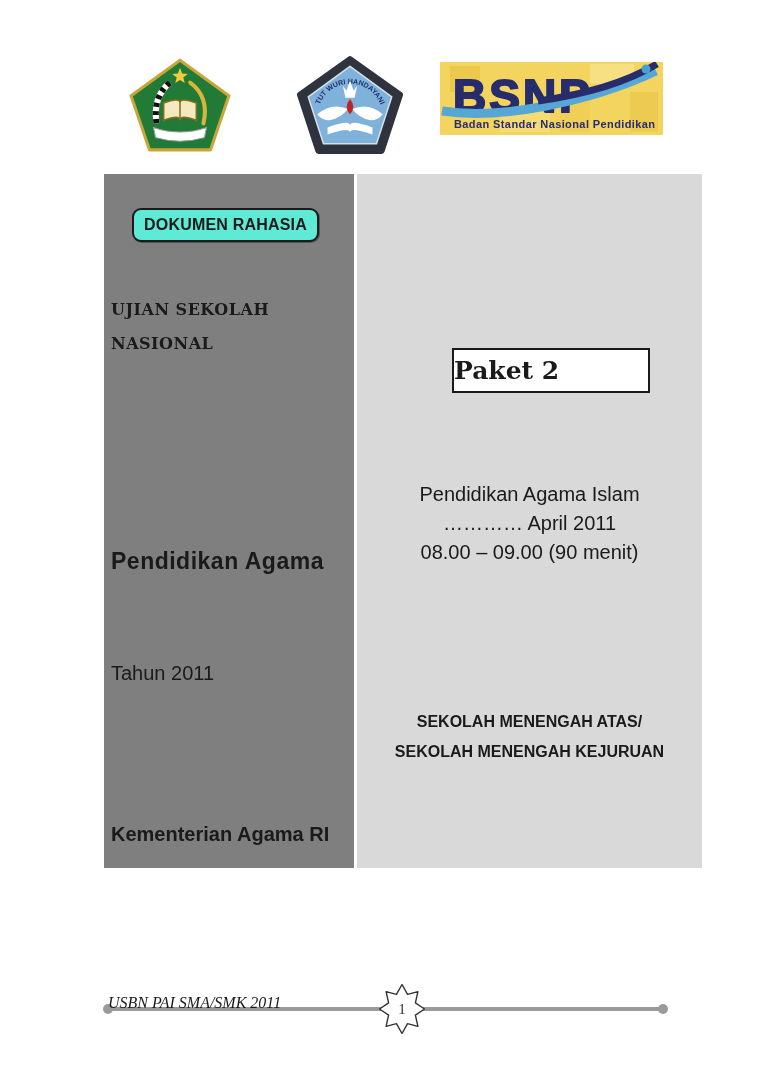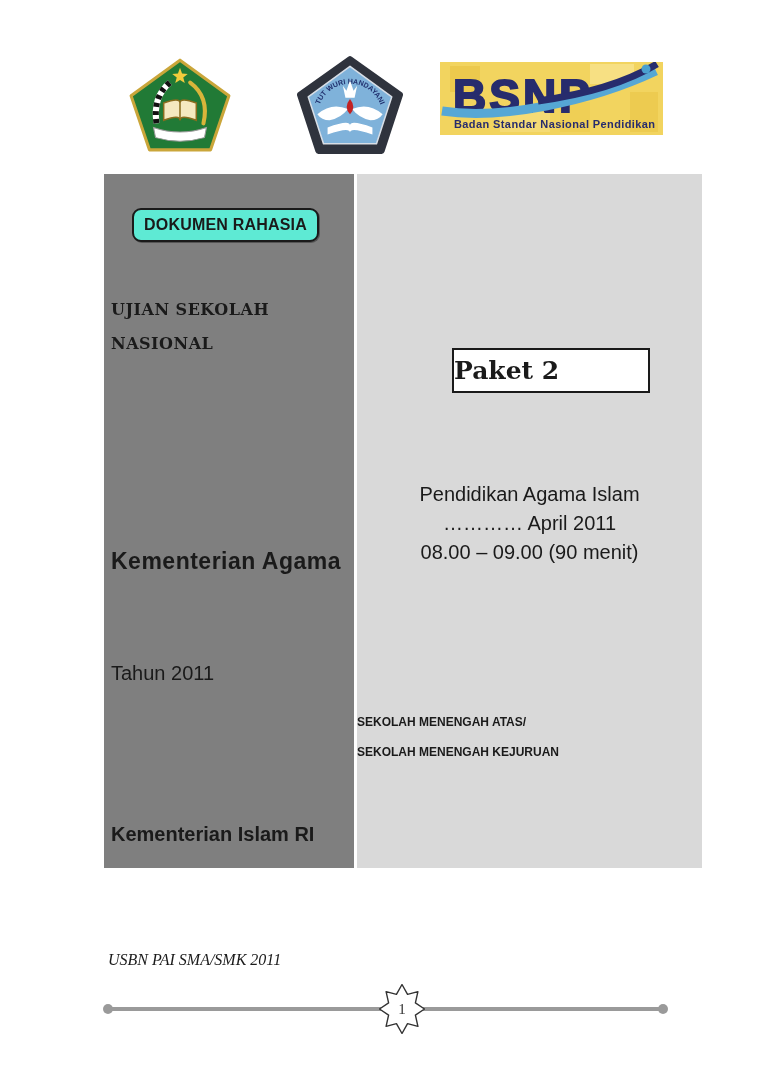--- a/index.html
+++ b/index.html
@@ -17,29 +17,29 @@
   .exam-title { left:7px; top:119px; font-family:"DejaVu Serif", serif; font-weight:bold; font-size:16px; line-height:34px; letter-spacing:0.5px; }
   .subject-label { left:7px; top:374px; font-size:23px; font-weight:bold; letter-spacing:0.5px; }
   .year-label { left:7px; top:488px; font-size:20px; }
   .agency-label { left:7px; top:649px; font-size:20px; font-weight:bold; }
 
   
   .naskah-heading { left:0; top:74px; width:100%; text-align:center; font-size:27px; font-weight:bold; letter-spacing:3px; }
   .packet-box { left:95px; top:174px; width:198px; height:45px; background:#ffffff; border:2px solid #1a1a1a; display:flex; align-items:center; }
   .packet-box span { font-family:"DejaVu Serif", serif; font-weight:bold; font-size:25px; }
   .schedule-block { left:0; top:306px; width:100%; text-align:center; font-size:20px; line-height:29px; }
-  .school-block { left:0; top:533px; width:100%; text-align:left; font-size:12px; line-height:30px; font-weight:bold; }
+  .school-block { left:0; top:533px; width:100%; text-align:center; font-size:16px; line-height:30px; font-weight:bold; }
 
   
   .footer-rule { left:108px; top:1007px; width:556px; height:4px; background:#9a9a9a; }
   .footer-dot { width:10px; height:10px; border-radius:50%; background:#9a9a9a; }
   .footer-dot.left  { left:103px; top:1004px; }
   .footer-dot.right { left:658px; top:1004px; }
   .page-badge { left:379px; top:984px; width:46px; height:50px; }
-  .doc-code { left:108px; top:951px; font-family:"Liberation Serif", serif; font-style:italic; font-size:16px; }
+  .doc-code { left:108px; top:994px; font-family:"Liberation Serif", serif; font-style:italic; font-size:16px; }
 
   svg { display:block; }
 </style>
 </head>
 <body>
 
 <svg class="abs" style="left:127px; top:56px;" width="106" height="98" viewBox="0 0 104 96">
   <polygon points="52,4 100,39 82,92 22,92 4,39" fill="#217a36" stroke="#caa63a" stroke-width="3" stroke-linejoin="round"></polygon>
   <polygon points="52,11.5 54,17.2 59.6,17.5 55.2,21.1 56.7,26.5 52,23.4 47.3,26.5 48.8,21.1 44.4,17.5 50,17.2" fill="#f2cc3c"></polygon>
   <path d="M 42 26 Q 25 40 29 66" fill="none" stroke="#ffffff" stroke-width="6"></path>
@@ -79,23 +79,23 @@
 </svg>
 
 <div class="abs left-panel">
   <div class="abs stamp-box">
     <span>DOKUMEN RAHASIA</span>
   </div>
   <div class="abs exam-title">
     <div>UJIAN SEKOLAH</div>
     <div>NASIONAL</div>
   </div>
-  <div class="abs subject-label">Kementerian Agama</div>
+  <div class="abs subject-label">Pendidikan Agama</div>
   <div class="abs year-label">Tahun 2011</div>
-  <div class="abs agency-label">Kementerian Islam RI</div>
+  <div class="abs agency-label">Kementerian Agama RI</div>
 </div>
 
 <div class="abs right-panel">
   <div class="abs packet-box">
     <span>Paket 2</span>
   </div>
   <div class="abs schedule-block">
     <div>Pendidikan Agama Islam</div>
     <div>………… April 2011</div>
     <div>08.00 – 09.00 (90 menit)</div>

